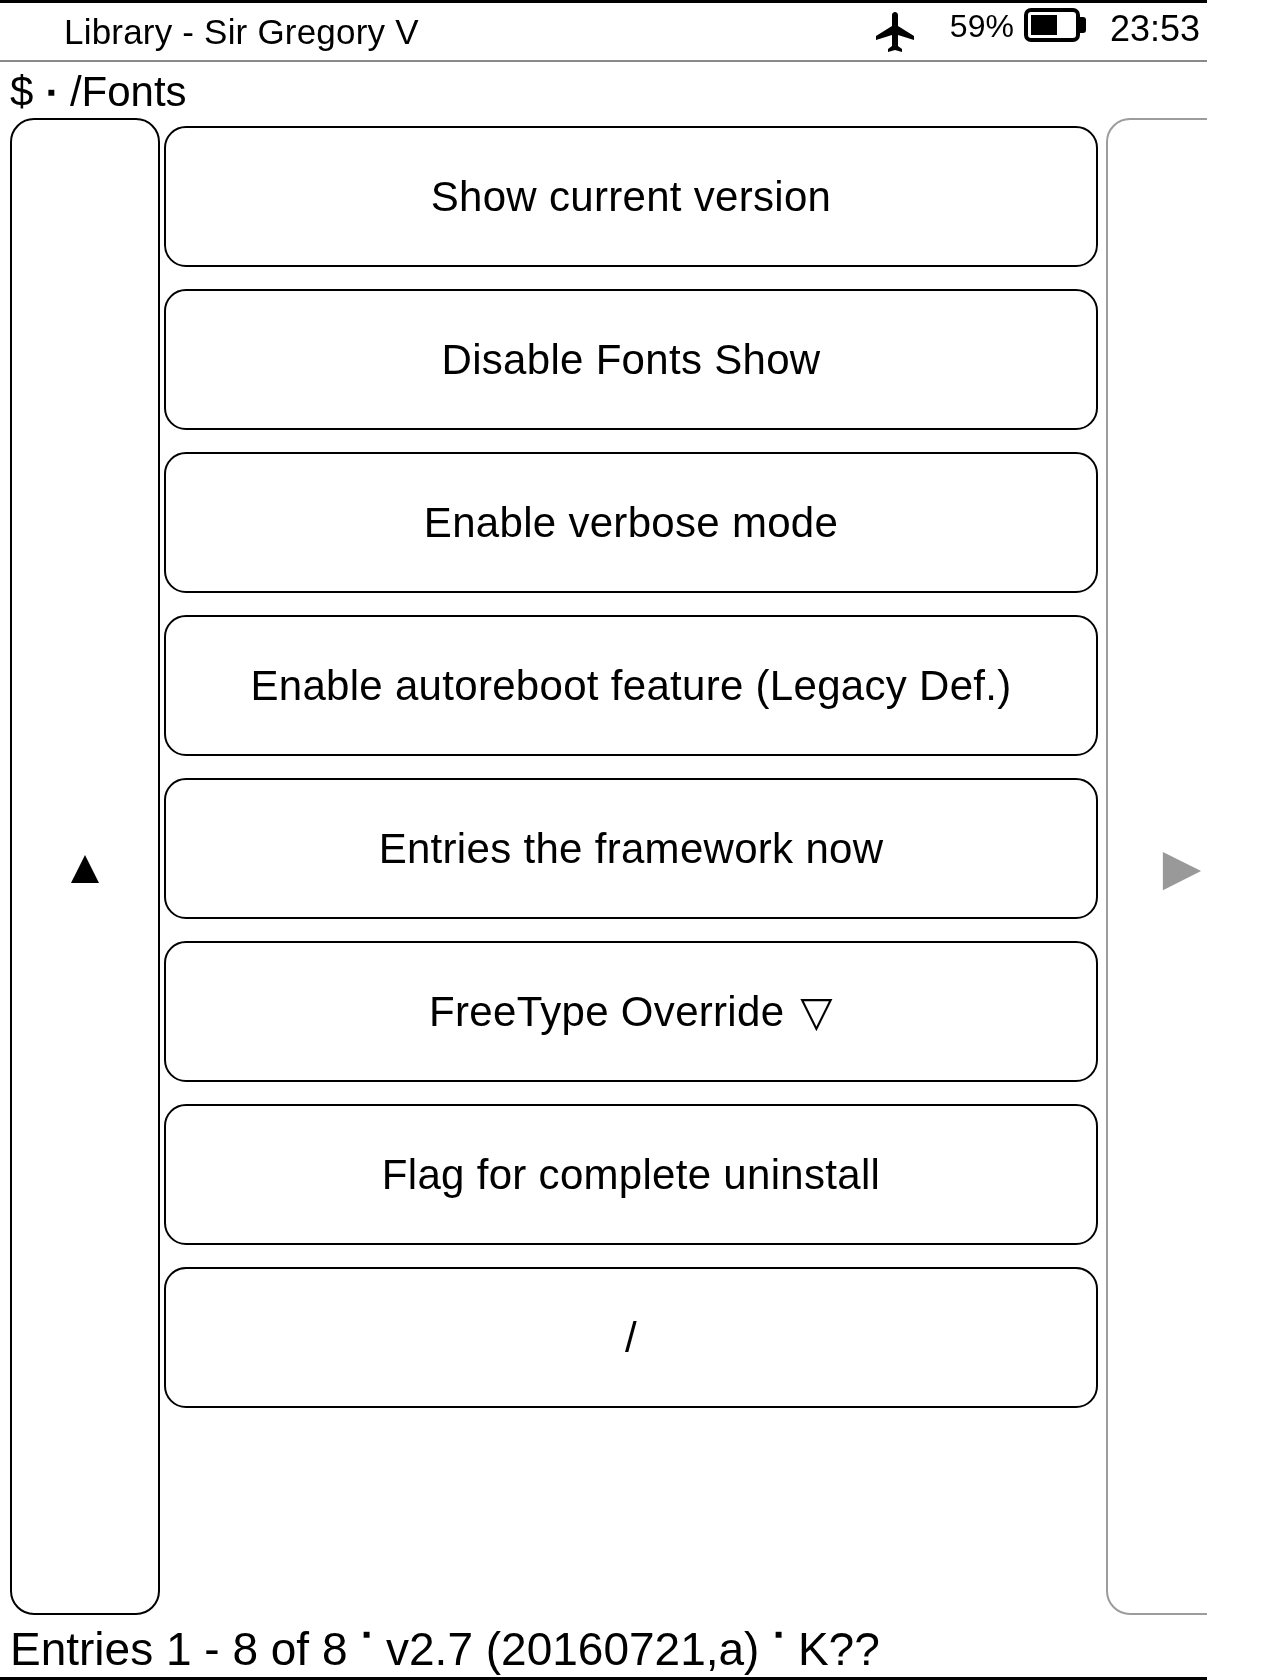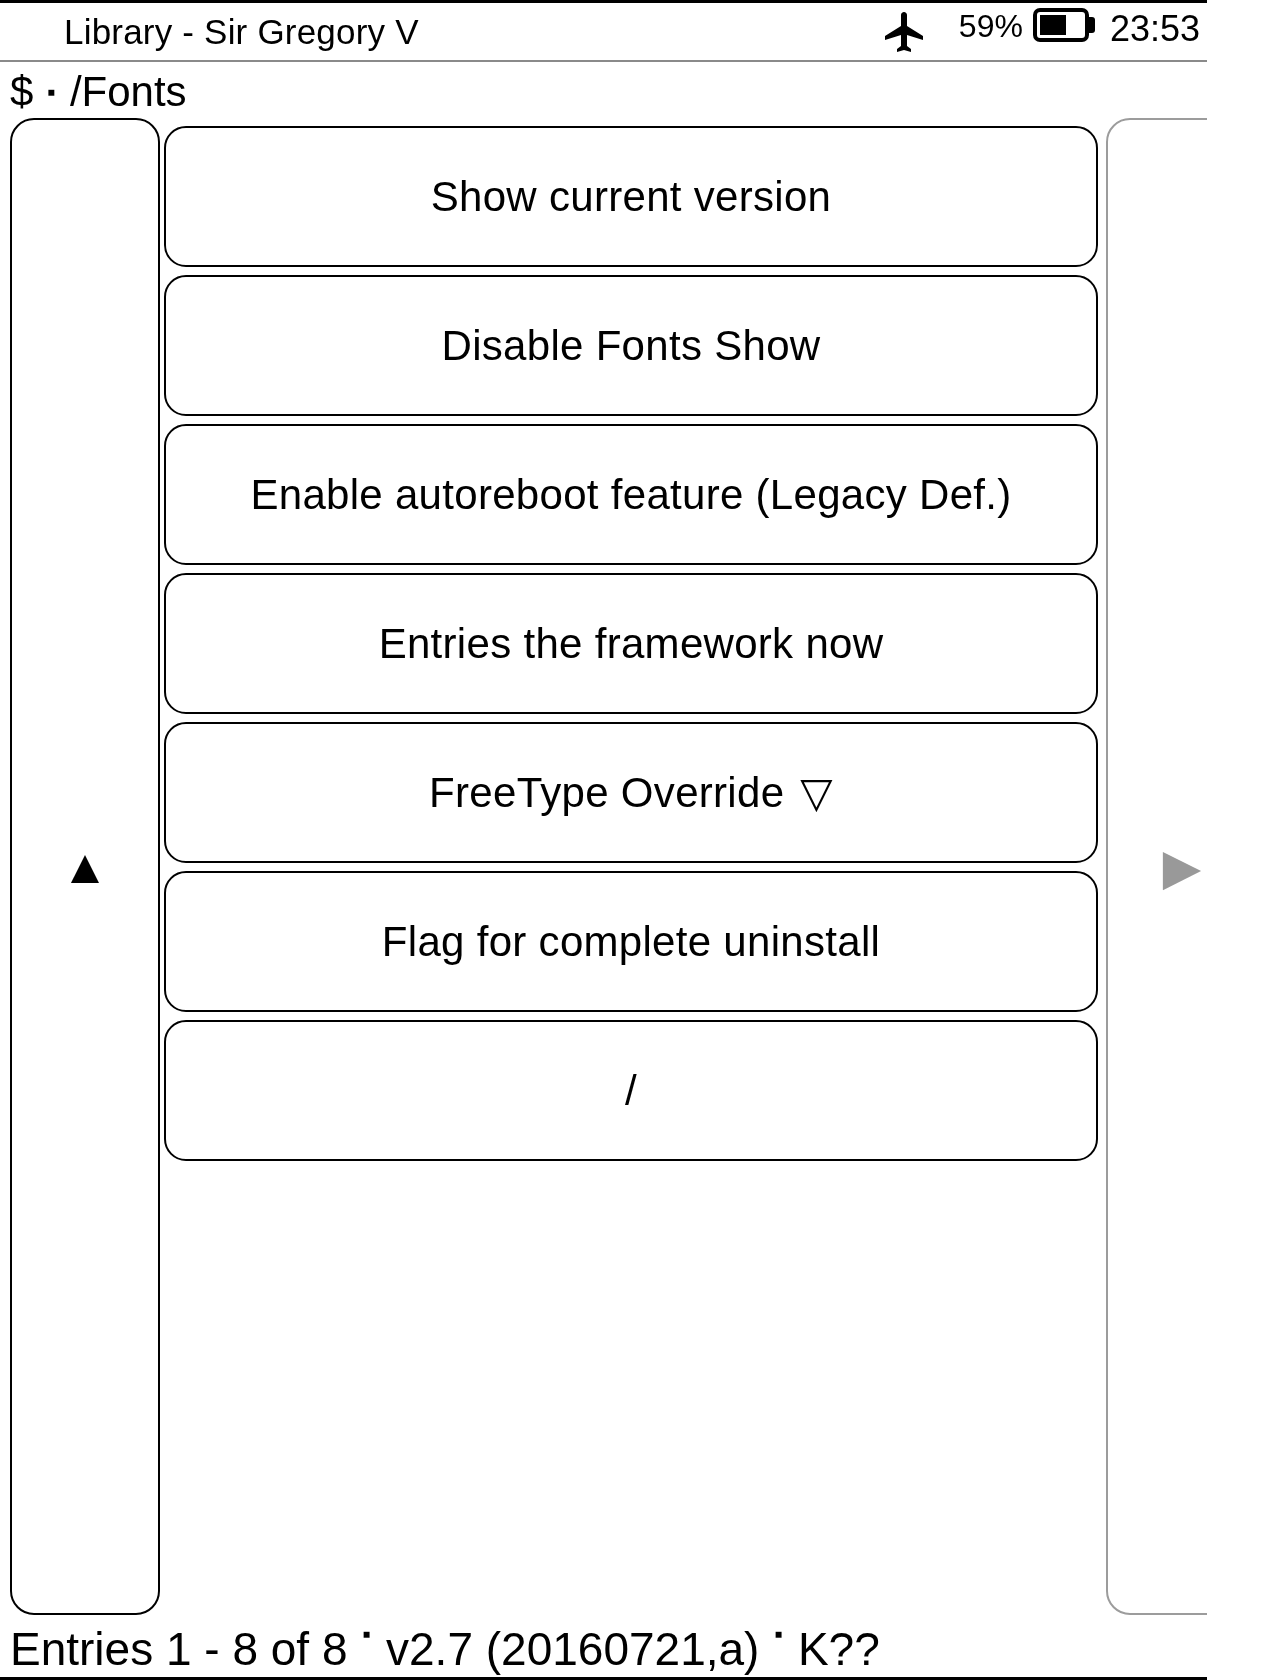--- a/index.html
+++ b/index.html
@@ -26,21 +26,21 @@
     position:relative;width:56px;height:34px;border:4px solid #000;
     border-radius:7px;margin-right:8px;box-sizing:border-box;
   }
   .battery .fill{
     position:absolute;left:3px;top:3px;bottom:3px;width:55%;background:#000;
   }
   .battery .nub{
     position:absolute;right:-10px;top:50%;transform:translateY(-50%);
     width:7px;height:16px;background:#000;border-radius:0 3px 3px 0;
   }
-  .clock{font-size:36px;margin-left:13px;}
+  .clock{font-size:36px;margin-left:22px;}
 
   .hr{position:absolute;top:60px;left:0;width:1264px;height:2px;background:#8a8a8a;}
 
   
   .breadcrumb{
     position:absolute;top:66px;left:10px;height:52px;
     display:flex;align-items:center;font-size:42px;
   }
   .breadcrumb .sq{font-size:24px;margin:0 14px;line-height:1;}
 
@@ -52,21 +52,21 @@
   }
   .pager.left{left:10px;width:150px;border:2px solid #000;}
   .pager.right{left:1106px;width:152px;border:2px solid #9c9c9c;}
   .tri-up{font-size:48px;color:#000;line-height:1;}
   .tri-right{font-size:50px;color:#999;line-height:1;}
 
   
   .menu{position:absolute;top:126px;left:164px;width:934px;}
   .mi{
     display:flex;align-items:center;justify-content:center;
-    width:934px;height:141px;margin-bottom:8px;box-sizing:border-box;
+    width:934px;height:141px;margin-bottom:22px;box-sizing:border-box;
     background:#fff;border:2px solid #000;border-radius:22px;
     font-family:"Liberation Sans", sans-serif;font-size:42px;color:#000;
     letter-spacing:0.3px;padding:0;cursor:pointer;
   }
   .mi .trail{margin-left:16px;}
 
   
   .footer{
     position:absolute;left:10px;top:1622px;height:54px;
     display:flex;font-size:46px;
@@ -110,20 +110,23 @@
   </div>
 
   <div class="menu">
     <button class="mi">
       <span>Show current version</span>
     </button>
     <button class="mi">
       <span>Disable Fonts Show</span>
     </button>
     <button class="mi">
+      <span>Enable verbose mode</span>
+    </button>
+    <button class="mi">
       <span>Enable autoreboot feature (Legacy Def.)</span>
     </button>
     <button class="mi">
       <span>Entries the framework now</span>
     </button>
     <button class="mi">
       <span>FreeType Override</span>
       <span class="trail">▽</span>
     </button>
     <button class="mi">

